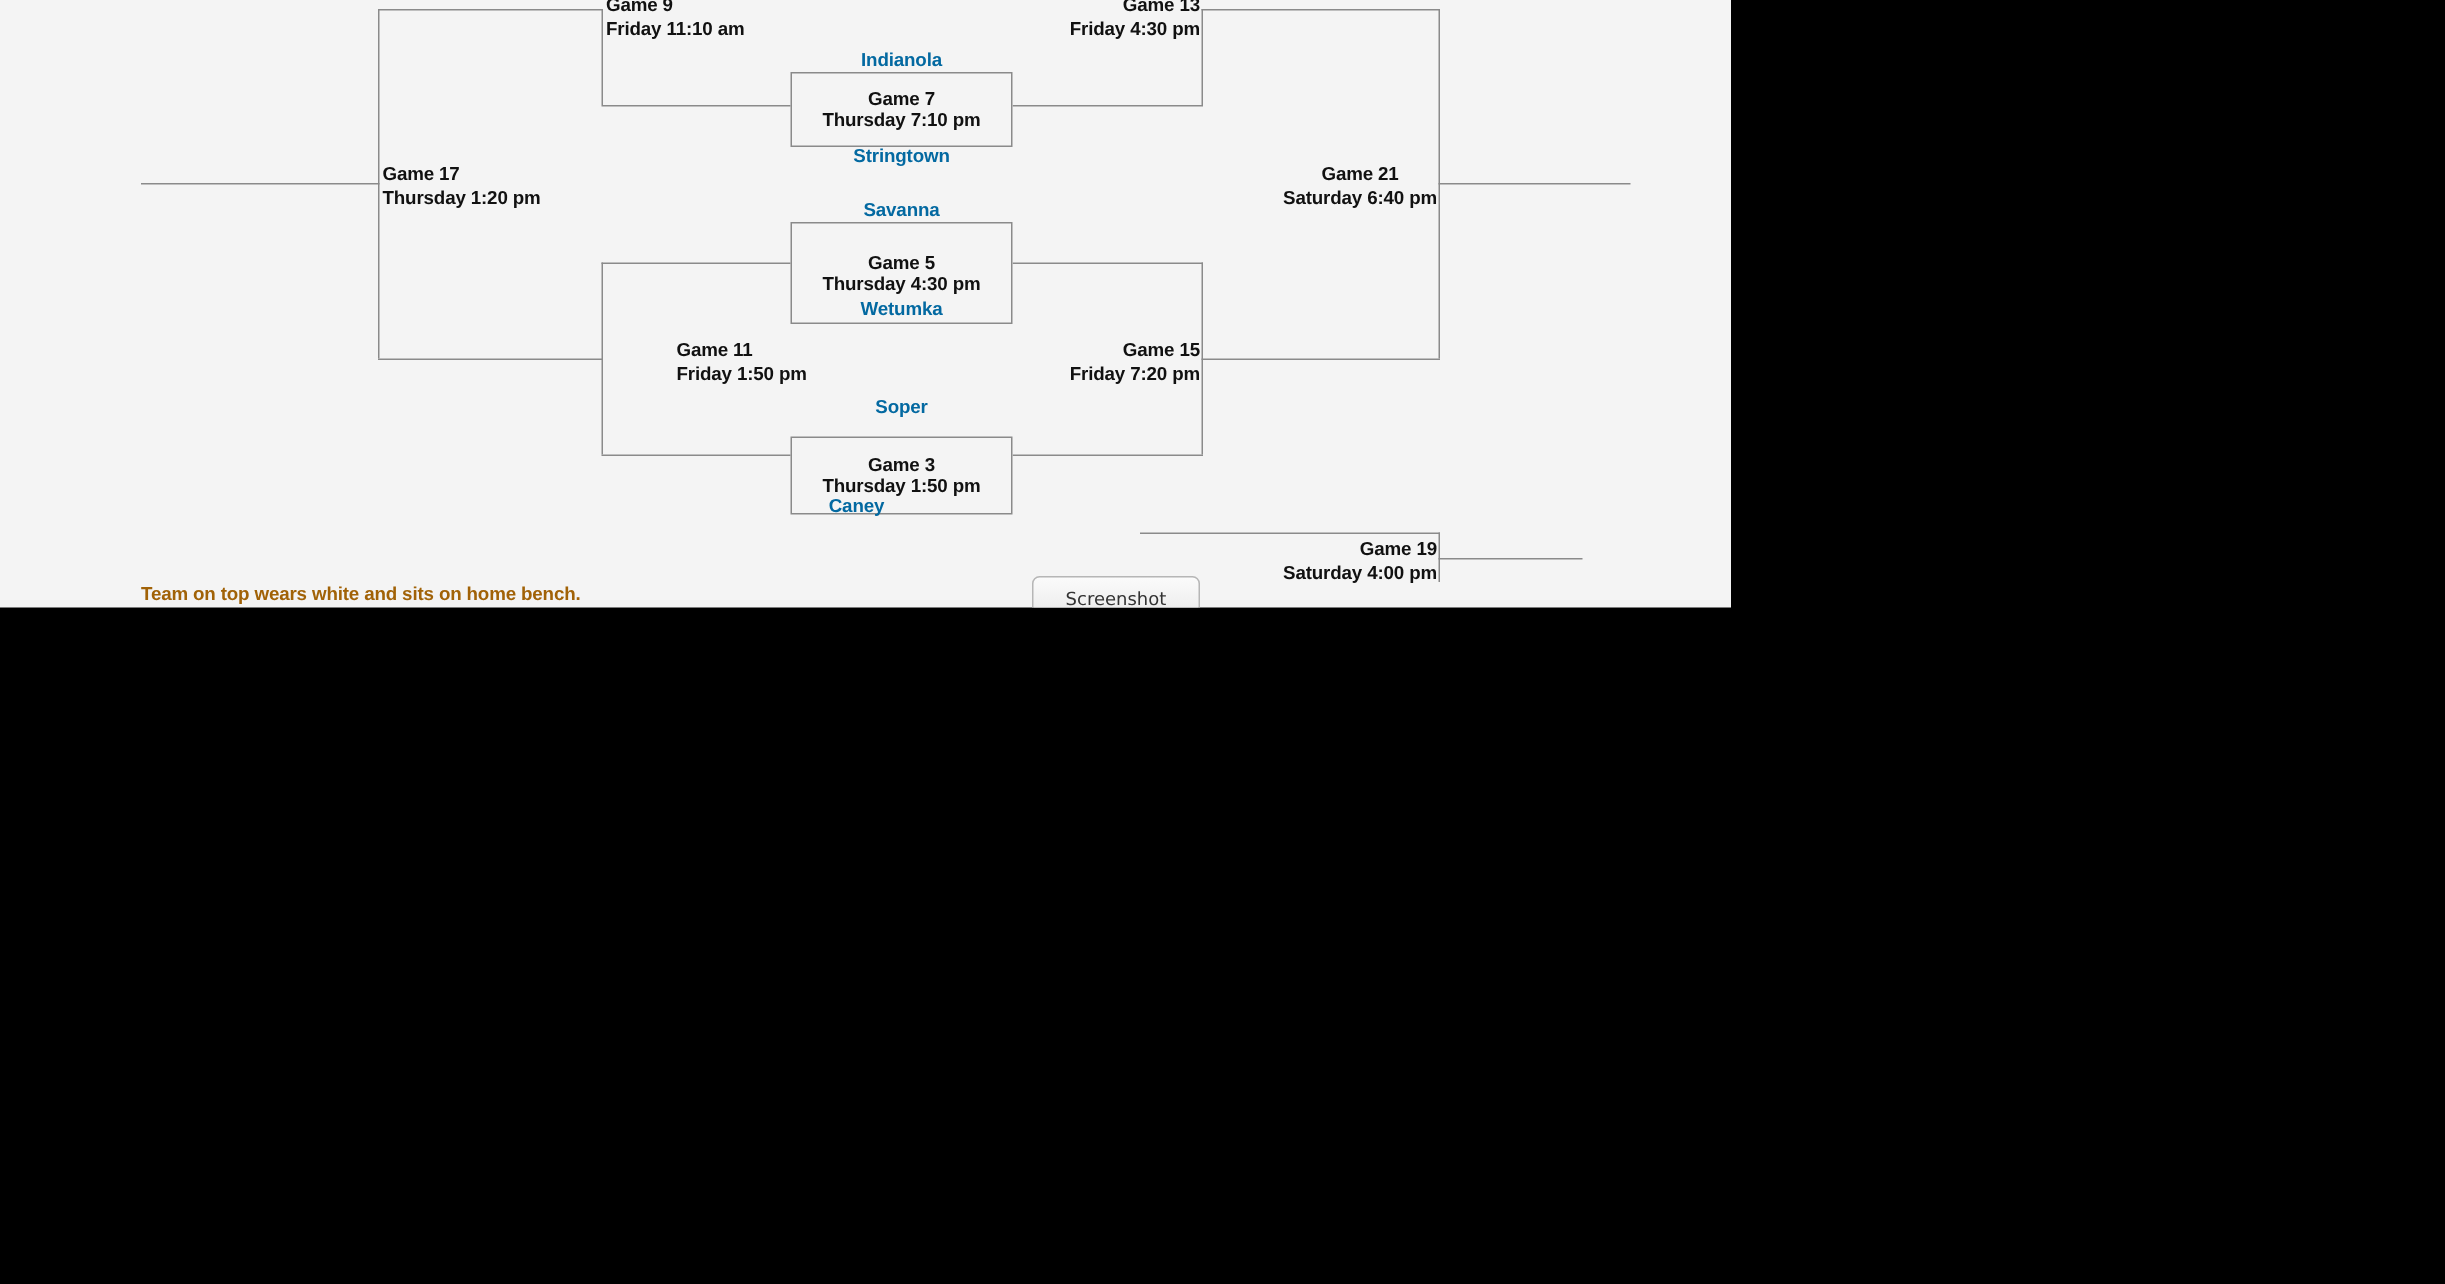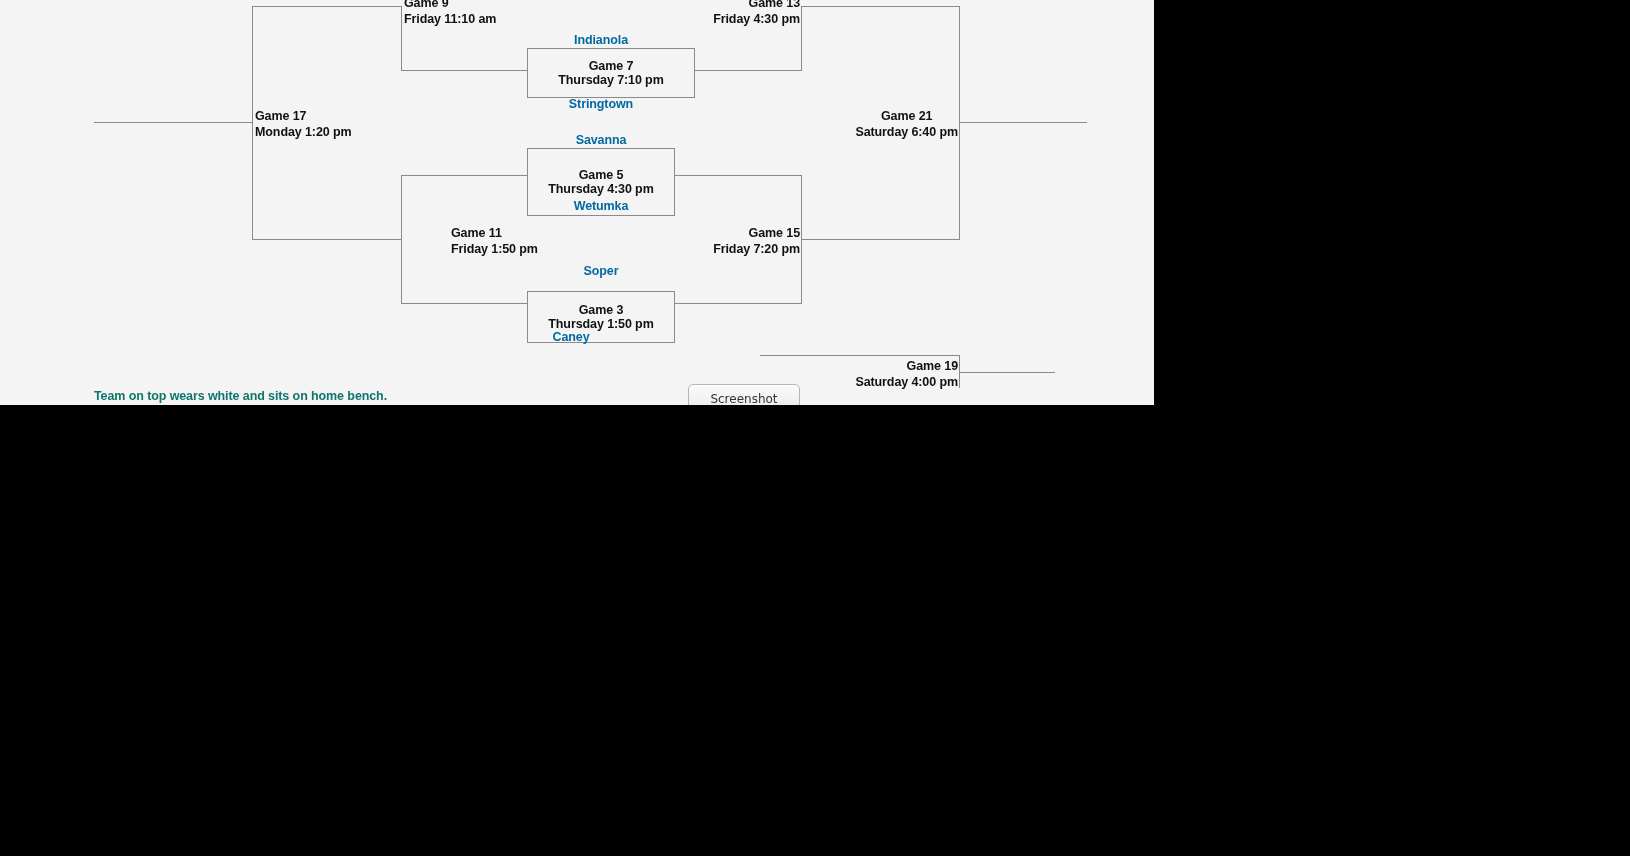--- a/index.html
+++ b/index.html
@@ -85,21 +85,21 @@
   .game-label.left  { text-align: left; }
   .game-label.right { text-align: right; }
 
   
   #footer-note {
     position: absolute;
     left: 94px;
     top: 389px;
     font-size: 12.5px;
     font-weight: bold;
-    color: #0f766e;
+    color: #a16207;
     letter-spacing: -0.1px;
     white-space: nowrap;
     z-index: 5;
   }
 
   
   #screenshot-button {
     position: absolute;
     left: 688px;
     top: 384px;
@@ -156,21 +156,21 @@
   <div class="vline" style="left:959px; top:6px; height:233px;"></div>
 
   <div class="hline" style="left:959px; top:122px; width:128px;"></div>
 
   <div class="vline" style="left:959px; top:355px; height:33px;"></div>
   <div class="hline" style="left:760px; top:355px; width:200px;"></div>
   <div class="hline" style="left:959px; top:372px; width:96px;"></div>
 
   <div class="team-label" style="left:527px; top:33px; width:148px;">Indianola</div>
 
-  <div class="game-box" style="left:527px; top:48px; width:168px; height:50px;">
+  <div class="game-box" style="left:527px; top:48px; width:148px; height:50px;">
     <div class="g-name">Game 7</div>
     <div class="g-time">Thursday 7:10 pm</div>
   </div>
 
   <div class="team-label" style="left:527px; top:97px; width:148px;">Stringtown</div>
 
   <div class="team-label" style="left:527px; top:133px; width:148px;">Savanna</div>
 
   <div class="game-box" style="left:527px; top:148px; width:148px; height:68px;">
     <div class="g-name">Game 5</div>
@@ -193,21 +193,21 @@
     <div>Friday 11:10 am</div>
   </div>
 
   <div class="game-label right" style="right:354px; top:-4px;">
     <div>Game 13</div>
     <div>Friday 4:30 pm</div>
   </div>
 
   <div class="game-label left" style="left:255px; top:109px;">
     <div>Game 17</div>
-    <div>Monday 1:20 pm</div>
+    <div>Thursday 1:20 pm</div>
   </div>
 
   <div class="game-label right" style="right:196px; top:109px;text-align:center;">
     <div>Game 21</div>
     <div>Saturday 6:40 pm</div>
   </div>
 
   <div class="game-label left" style="left:404px; top:226px;margin-left:47px;">
     <div>Game 11</div>
     <div>Friday 1:50 pm</div>

